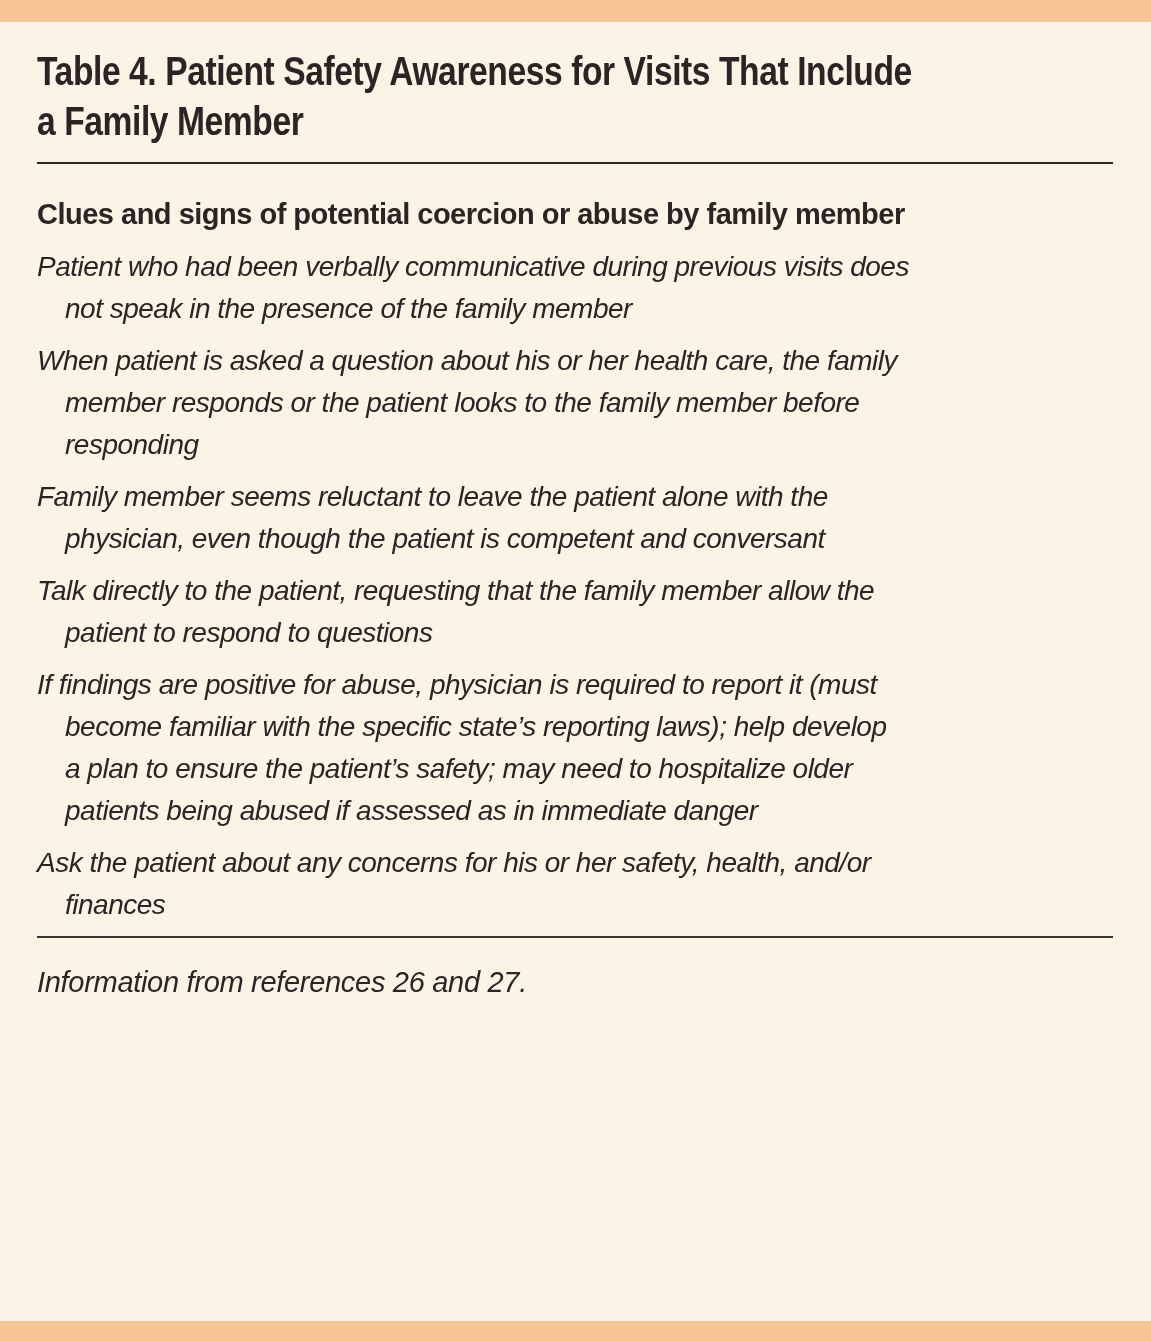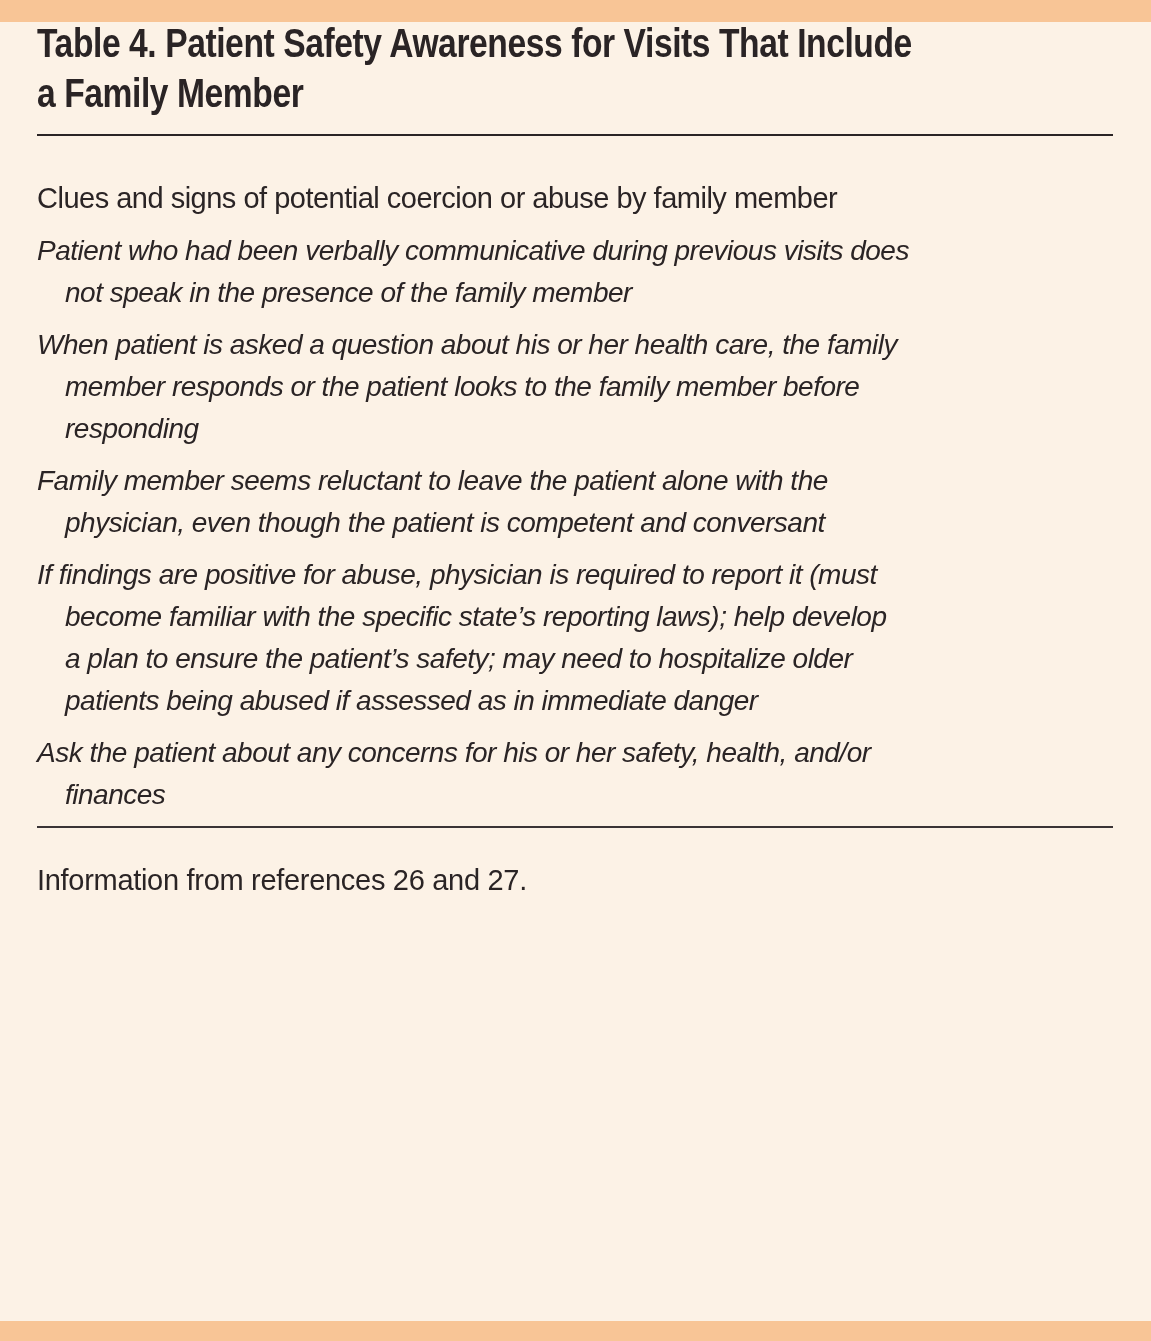--- a/index.html
+++ b/index.html
@@ -14,49 +14,50 @@
     background: var(--background, #fcf2e6);
     color: var(--text, #2a2425);
     overflow: hidden;
   }
   .band {
     position: absolute; left: 0; width: 100%;
     background: var(--band, #f8c596);
   }
   .band-top { top: 0; height: 22px; }
   .band-bottom { bottom: 0; height: 20px; }
-  .content { padding: 18px 38px 0 37px; }
+  .content { padding: 46px 38px 0 37px; }
   .page-title {
     font-size: 40px; font-weight: bold; line-height: 50px;
     letter-spacing: -0.5px;
     white-space: pre-line;
     transform: scaleX(0.84); transform-origin: 0 0;
     width: 1280px;
   }
   .rule {
     border: none; margin: 0;
     border-top: 2.5px solid var(--text, #2a2425);
     width: 1076px;
   }
   .rule-title { margin-top: 16px; }
   .rule-foot { margin-top: 8px; border-top-width: 2px; border-top-color: #3a3435; }
   .section-header {
-    margin-top: 40px;
-    font-size: 29px; font-weight: normal; line-height: 44px;
+    margin-top: 28px;
+    font-size: 29px; font-weight: bold; line-height: 44px;
     letter-spacing: -0.5px;
   }
   .item {
     margin: 10px 0;
     font-size: 28px; line-height: 42px;
     letter-spacing: -0.5px;
     white-space: pre-line;
     padding-left: 28px; text-indent: -28px; font-style: italic;
   }
   .footnote {
-    margin-top: 30px;
+    margin-top: 22px;
+    font-style: italic;
     font-size: 29px; line-height: 44px;
     letter-spacing: -0.3px;
   }
 </style>
 </head>
 <body>
 
 <div class="page">
   <div class="band band-top"></div>
 
@@ -71,20 +72,22 @@
       <p class="item">Patient who had been verbally communicative during previous visits does
 not speak in the presence of the family member</p>
       <p class="item">When patient is asked a question about his or her health care, the family
 member responds or the patient looks to the family member before
 responding</p>
       <p class="item">Family member seems reluctant to leave the patient alone with the
 physician, even though the patient is competent and conversant</p>
     </div>
 
     <div class="section">
+      <p class="item">Talk directly to the patient, requesting that the family member allow the
+patient to respond to questions</p>
       <p class="item">If findings are positive for abuse, physician is required to report it (must
 become familiar with the specific state’s reporting laws); help develop
 a plan to ensure the patient’s safety; may need to hospitalize older
 patients being abused if assessed as in immediate danger</p>
       <p class="item">Ask the patient about any concerns for his or her safety, health, and/or
 finances</p>
     </div>
 
     <hr class="rule rule-foot">
 

